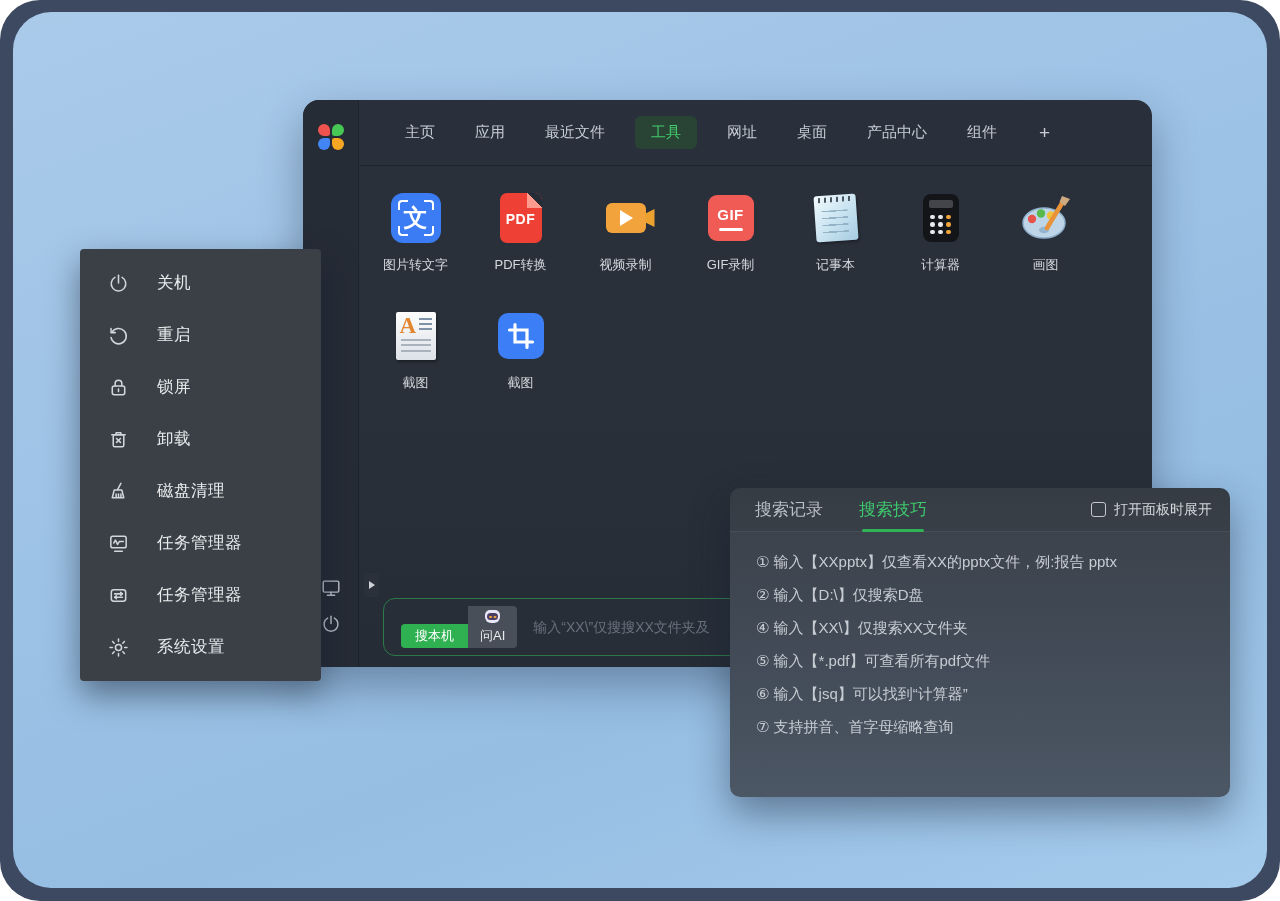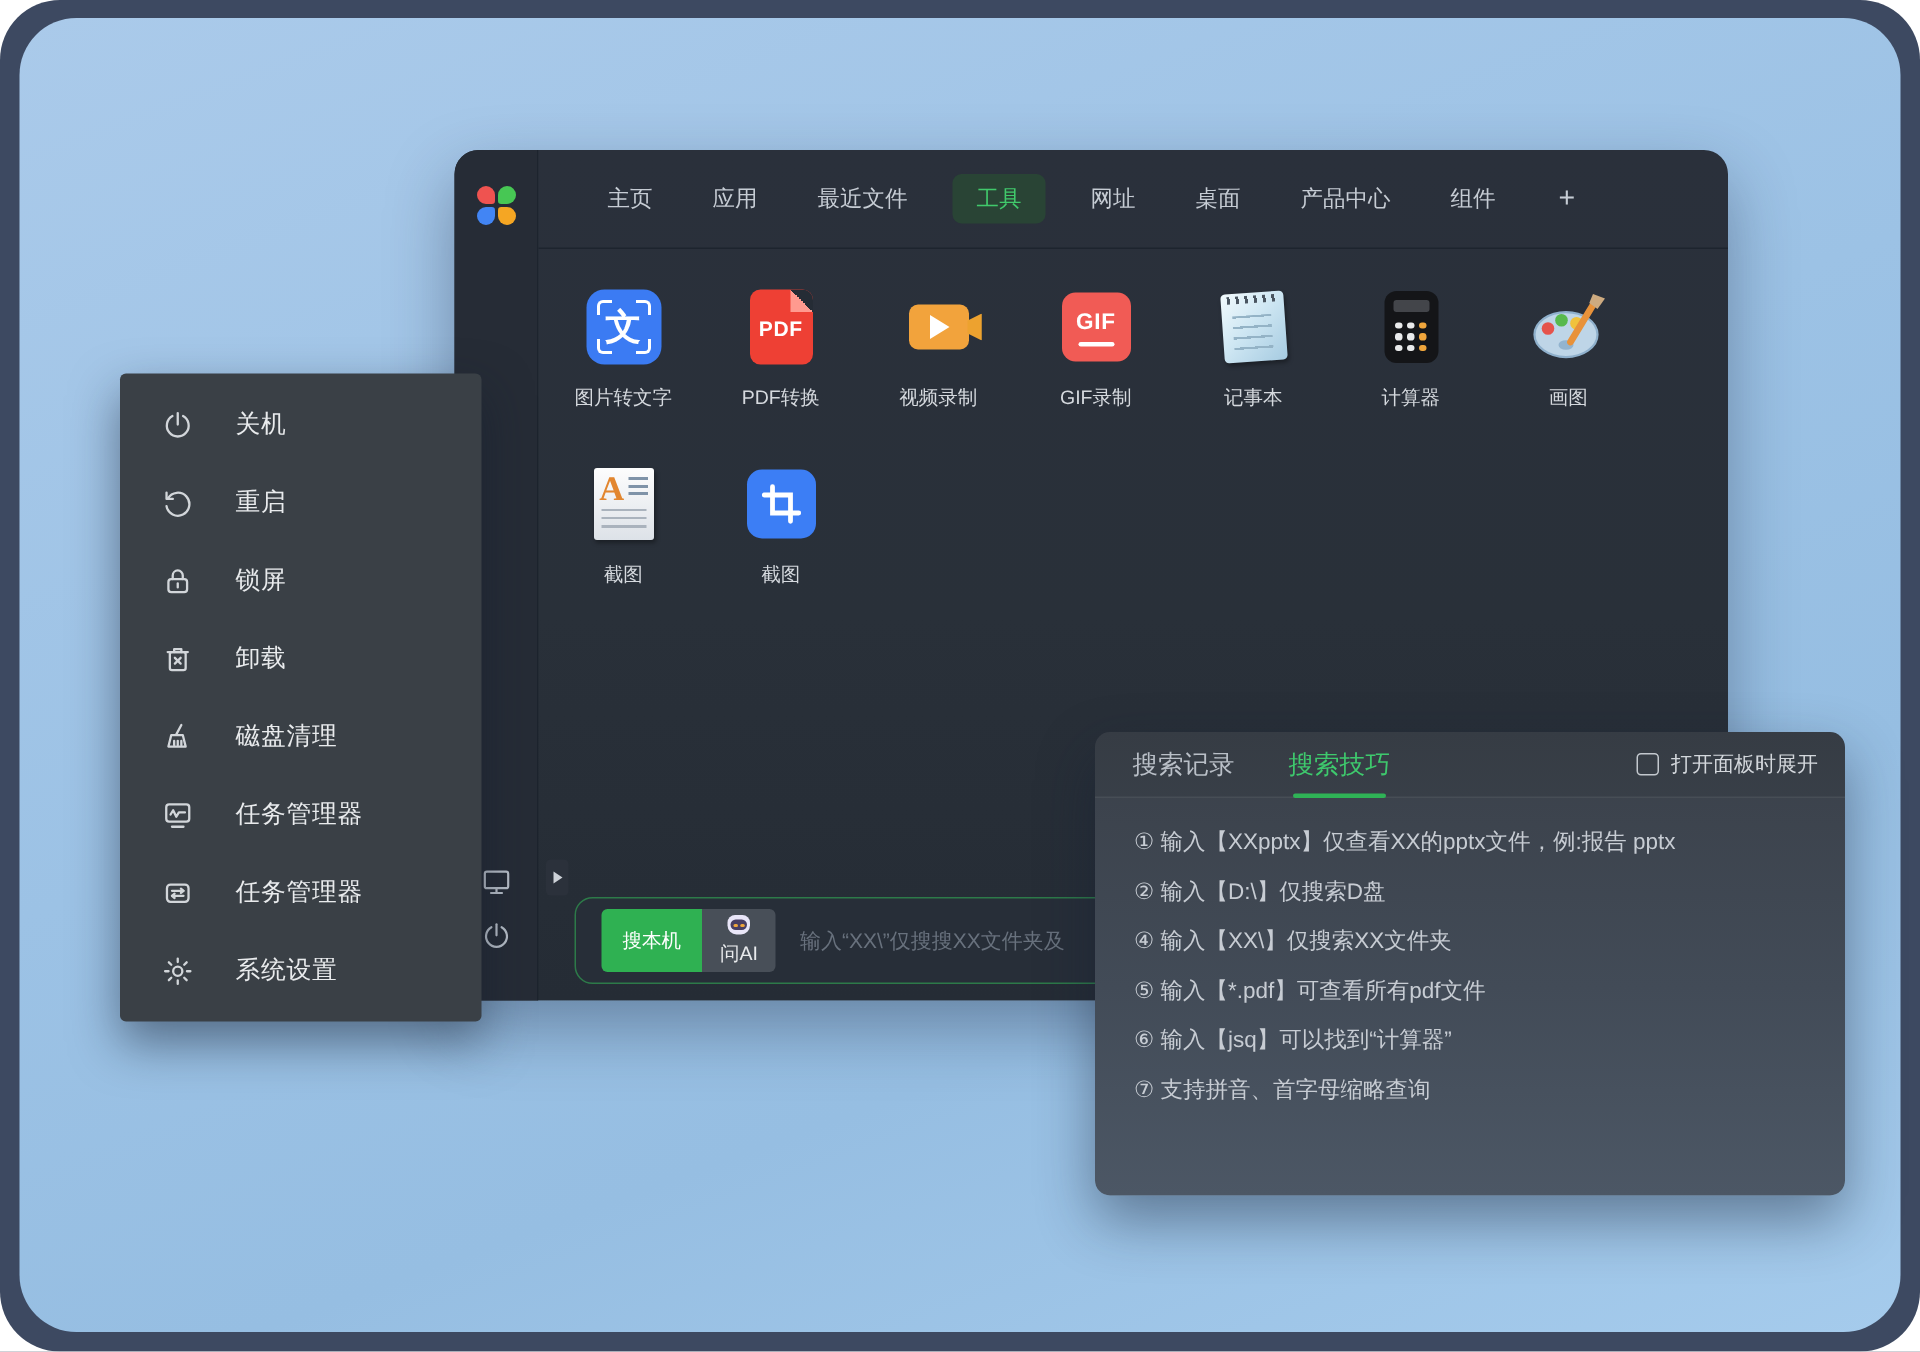--- a/index.html
+++ b/index.html
@@ -93,21 +93,21 @@
   .ic-doc .doc-rlines { position:absolute; right:4px; top:6px; width:13px; height:13px;
      background:repeating-linear-gradient(180deg,#7f93a8 0 2px,transparent 2px 5px); }
   .ic-doc .doc-blines { position:absolute; left:5px; right:5px; top:27px; height:16px;
      background:repeating-linear-gradient(180deg,#aab3bd 0 1.8px,transparent 1.8px 5.5px); }
 
   .ic-crop { width:46px; height:46px; background:#3c7ef5; border-radius:10px; display:flex; align-items:center; justify-content:center; }
 
   
   .search-box { position:absolute; left:80px; top:498px; width:745px; height:58px; background:#272e38;
      border:1px solid #2d7a49; border-radius:12px; display:flex; align-items:center; padding-left:17px; }
-  .seg { display:flex; }
+  .seg { display:flex;align-items:flex-end; }
   .btn-local { background:#2fb152; color:#fff; font-size:13px; padding:4px 14px; border-radius:4px 0 0 4px;
      border:none; line-height:16px; }
   .btn-ai { background:#484f58; color:#e8eaec; font-size:13px; padding:4px 12px; border-radius:0 4px 4px 0;
      border:none; line-height:16px; display:flex; align-items:center; gap:5px;flex-direction:column; }
   .robot { position:relative; width:15px; height:13px; background:#e9e6f8; border-radius:5px 5px 6px 6px; }
   .robot::before { content:""; position:absolute; left:2px; top:3px; width:11px; height:7px; background:#4a3f63; border-radius:3.5px; }
   .robot::after { content:""; position:absolute; left:4px; top:5.5px; width:2.5px; height:2.5px; border-radius:50%;
      background:#f0a63c; box-shadow:4.5px 0 0 #f0a63c; }
   .search-input { flex:1; margin-left:16px; background:transparent; border:none; outline:none; font-size:14px;
      color:#aeb6c0; font-family:inherit; }

